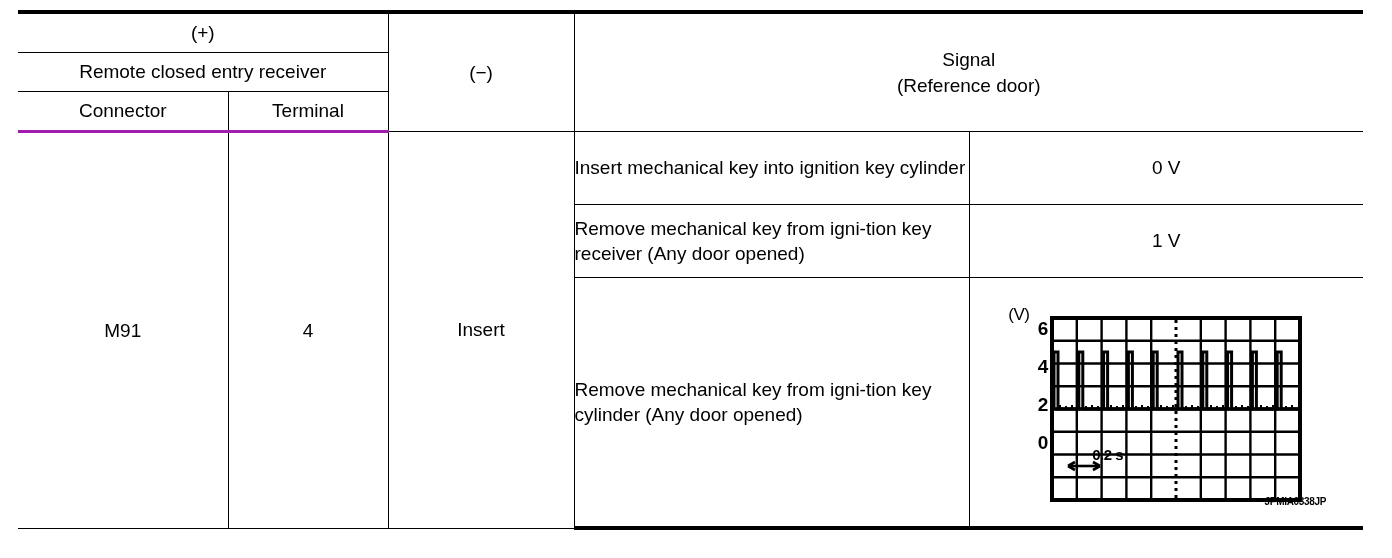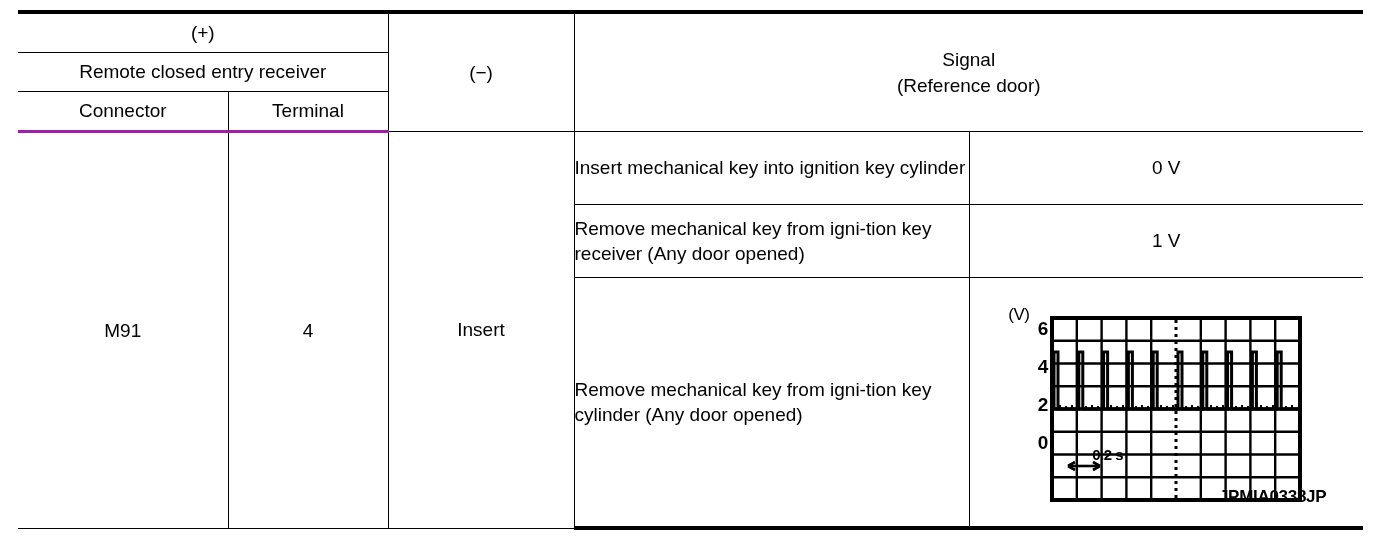--- a/index.html
+++ b/index.html
@@ -92,21 +92,21 @@
   }
   .scope-svg {
     position: absolute;
     left: 44px;
     top: 14px;
   }
   .fig-code {
     position: absolute;
     right: 0px;
     bottom: -2px;
-    font-size: 17px;
+    font-size: 10px;
     font-weight: bold;
     letter-spacing: -0.3px;
   }
   .timebase {
     position: absolute;
     left: 86px;
     top: 143px;
     font-size: 15px;
     font-weight: bold;
     letter-spacing: -0.5px;

